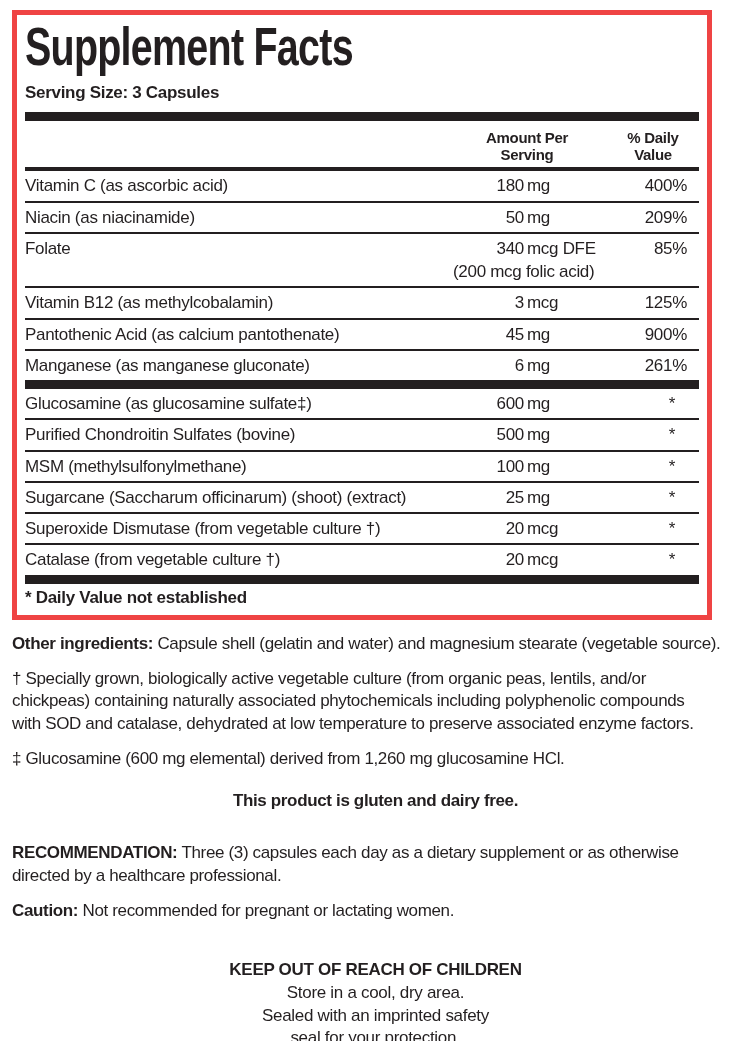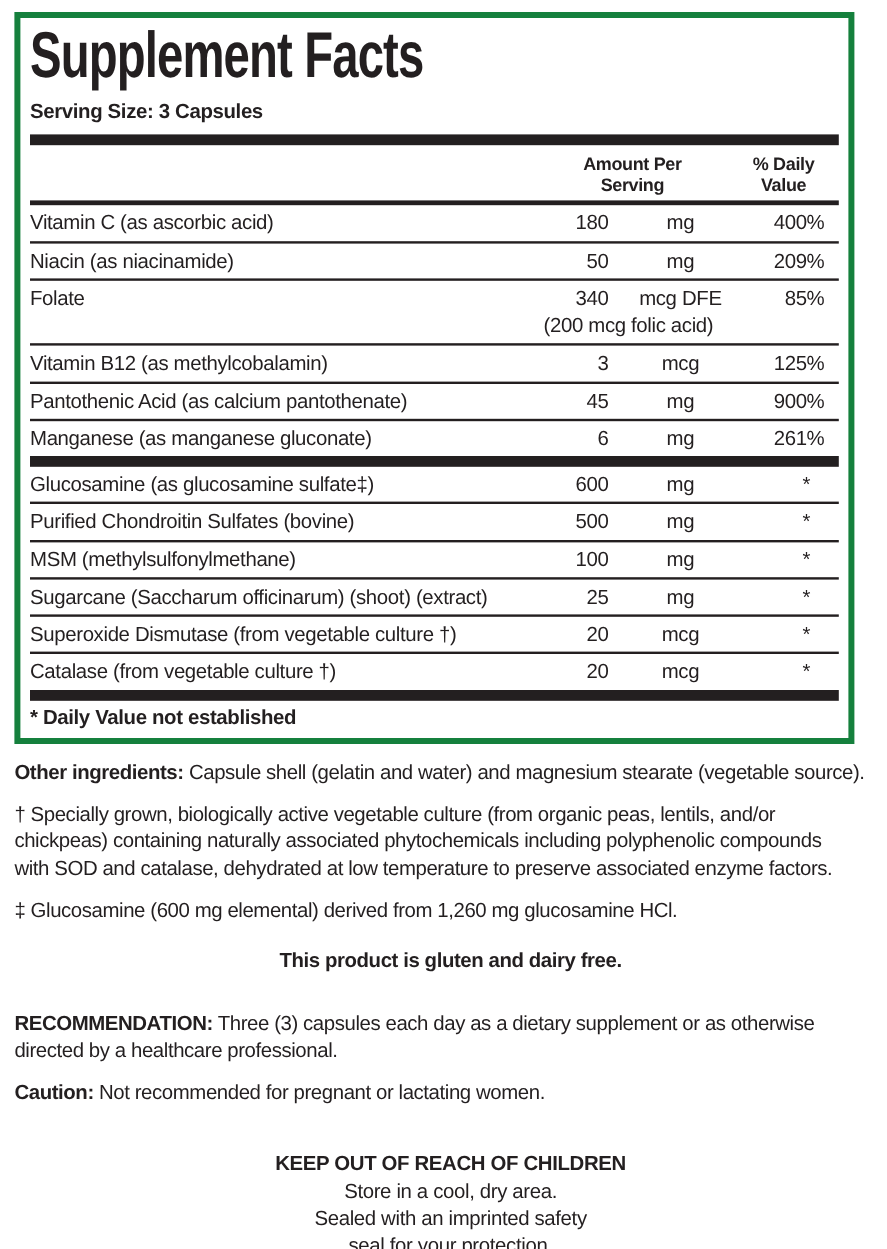--- a/index.html
+++ b/index.html
@@ -9,21 +9,21 @@
     background: #ffffff;
     color: #231f20;
     font-family: "Liberation Sans", sans-serif;
     overflow: hidden;
     position: relative;
   }
   .card { position: absolute; inset: 0; padding: 10px 12px 0 12px; }
 
   
   .sf-panel {
-    border: 5px solid #15803d;
+    border: 5px solid #ef4444;
     width: 700px;
     padding: 5px 8px 6px 8px;
   }
   .sf-title {
     font-size: 54px;
     font-weight: bold;
     line-height: 0.92;
     letter-spacing: -1px;
     margin: 2px 0 10px 0;
     transform: scaleX(0.73);
@@ -62,21 +62,21 @@
     font-size: 17px;
     letter-spacing: -0.3px;
     padding: 4px 0 4px 0;
     border-bottom: 2px solid #231f20;
     line-height: 1.25;
   }
   .row.noline { border-bottom: none; }
   .row .ing { flex: 1; }
   .row .amt { width: 160px; display: flex; }
   .row .amt .num { flex: 1; text-align: right; }
-  .row .amt .unit { width: 80px; margin-left: 20px; text-align: center; }
+  .row .amt .unit { width: 80px; margin-left: 3px; }
   .row .dv { width: 92px; text-align: right; padding-right: 12px; }
   .row .dv.star { padding-right: 24px; }
   .row .sub { width: 100%; padding-left: 428px; margin-top: 2px; }
 
   .dv-note {
     font-size: 17px;
     font-weight: bold;
     letter-spacing: -0.3px;
     padding: 4px 0 1px 0;
   }

